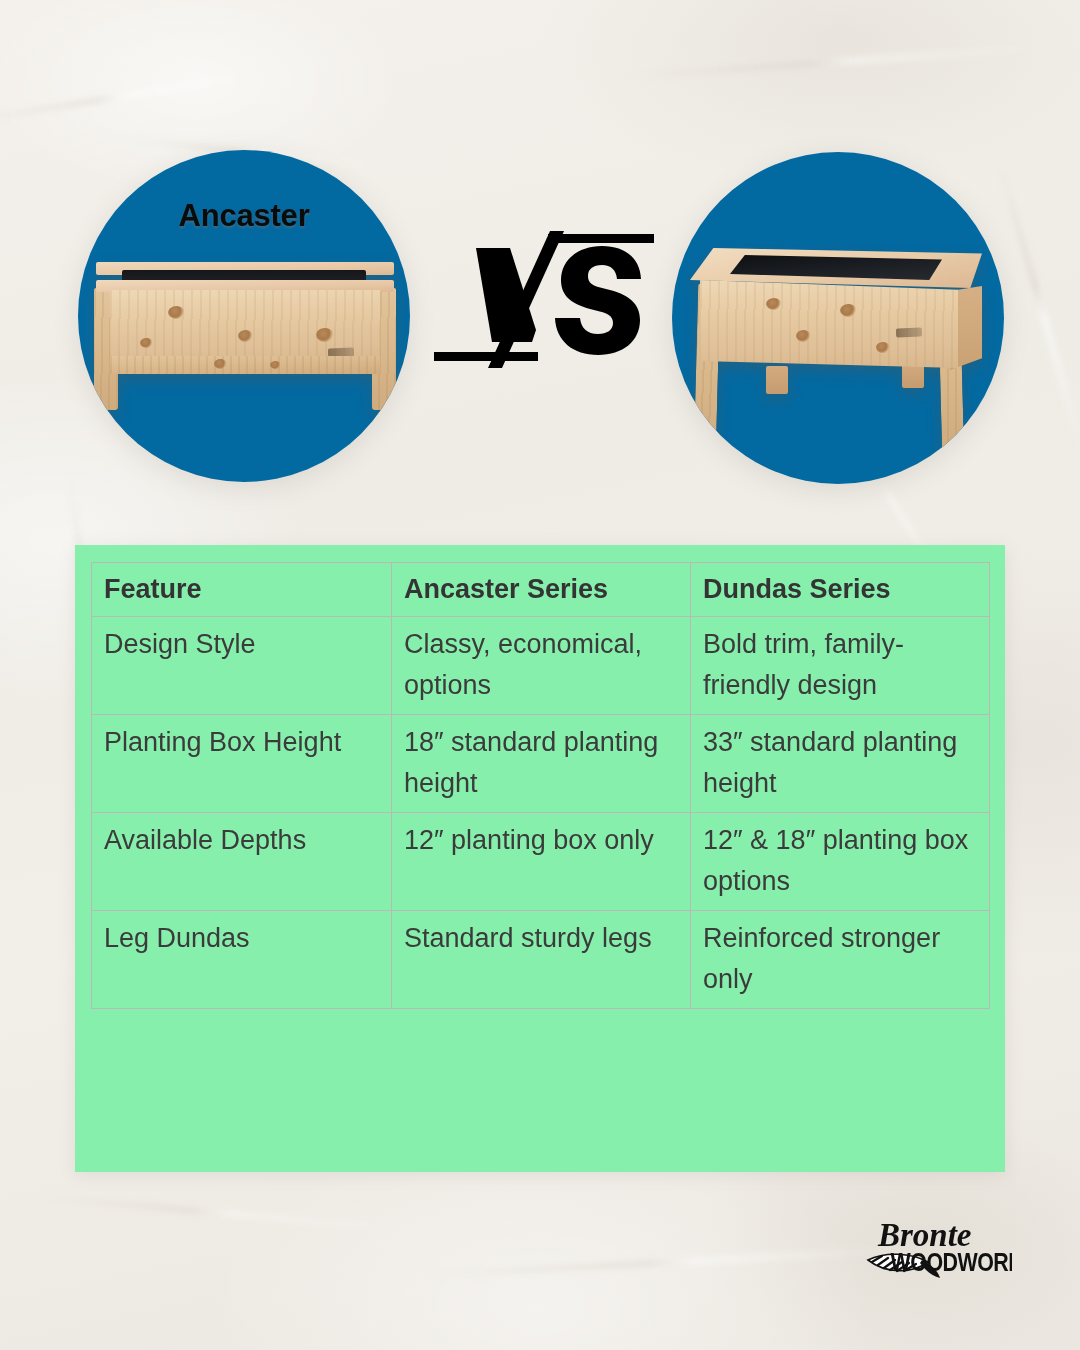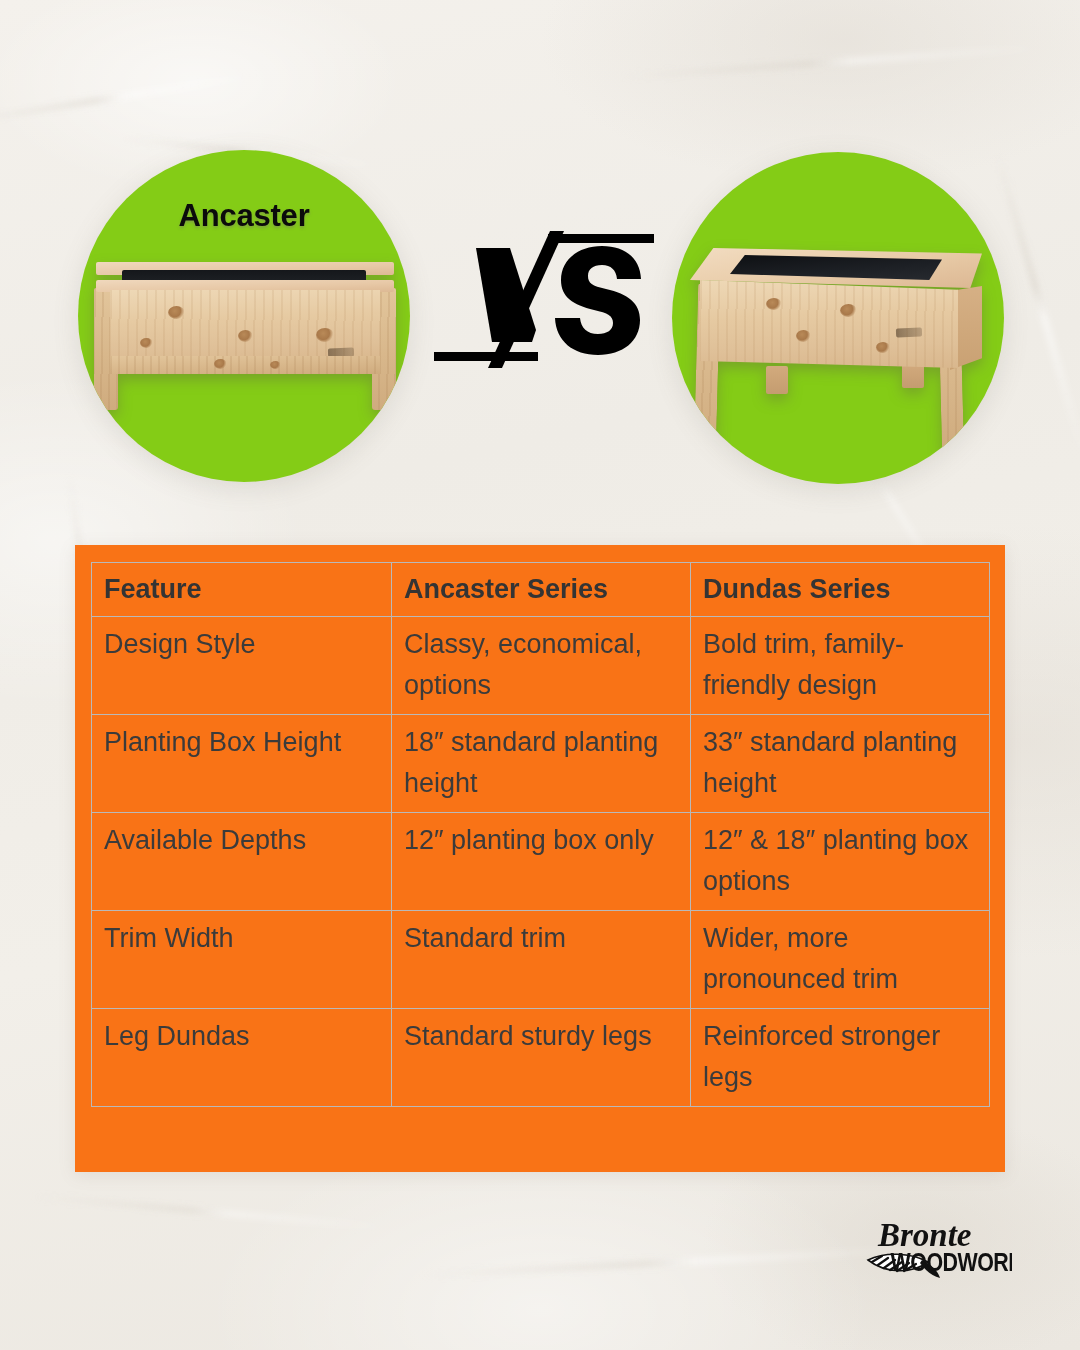--- a/index.html
+++ b/index.html
@@ -43,21 +43,21 @@
   .crease.c8 { left: 700px;  top: 480px; width: 360px; height: 4px; transform: rotate(58deg); }
 
   
   .hero { position: absolute; left: 0; top: 0; width: 1080px; height: 520px; }
 
   .product {
     position: absolute;
     width: 332px;
     height: 332px;
     border-radius: 50%;
-    background: #84cc16;
+    background: #0369a1;
     box-shadow: 0 6px 26px rgba(120,112,100,0.16);
     overflow: hidden;
   }
   .product.left  { left: 78px;  top: 150px; }
   .product.right { left: 672px; top: 152px; }
 
   .product-title {
     position: absolute;
     top: 48px;
     left: 0;
@@ -144,21 +144,21 @@
   .vs { position: absolute; left: 432px; top: 222px; width: 224px; height: 152px; }
   .vs svg { display: block; }
 
   
   .panel {
     position: absolute;
     left: 75px;
     top: 545px;
     width: 930px;
     height: 627px;
-    background: #f97316;
+    background: #86efac;
     box-shadow: 0 3px 16px rgba(120,112,100,0.13);
   }
   table.compare {
     position: absolute;
     left: 16px;
     top: 17px;
     width: 898px;
     border-collapse: collapse;
     table-layout: fixed;
   }
@@ -300,28 +300,23 @@
         <td>Planting Box Height</td>
         <td>18″ standard planting height</td>
         <td>33″ standard planting height</td>
       </tr>
       <tr class="data-row">
         <td>Available Depths</td>
         <td>12″ planting box only</td>
         <td>12″ &amp; 18″ planting box options</td>
       </tr>
       <tr class="data-row">
-        <td>Trim Width</td>
-        <td>Standard trim</td>
-        <td>Wider, more pronounced trim</td>
-      </tr>
-      <tr class="data-row">
         <td>Leg Dundas</td>
         <td>Standard sturdy legs</td>
-        <td>Reinforced stronger legs</td>
+        <td>Reinforced stronger only</td>
       </tr>
     </tbody>
   </table>
 </div>
 
 <div class="logo">
   <svg width="150" height="92" viewBox="0 0 150 92" aria-hidden="true">
 
     <g fill="#111">
       <path d="M6,52 C22,44 48,44 66,54 C50,66 24,66 6,52 Z" fill="#fff" stroke="#111" stroke-width="1.6"></path>

